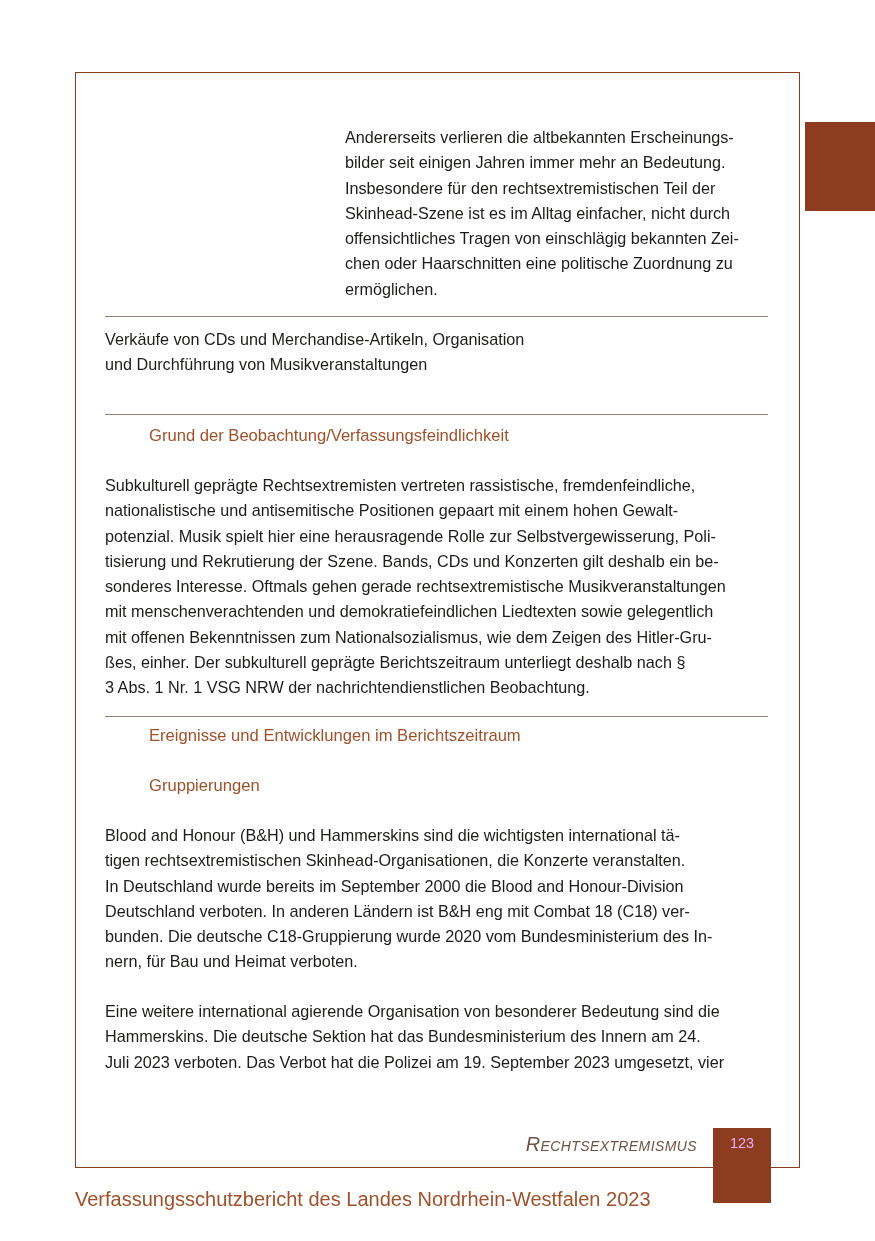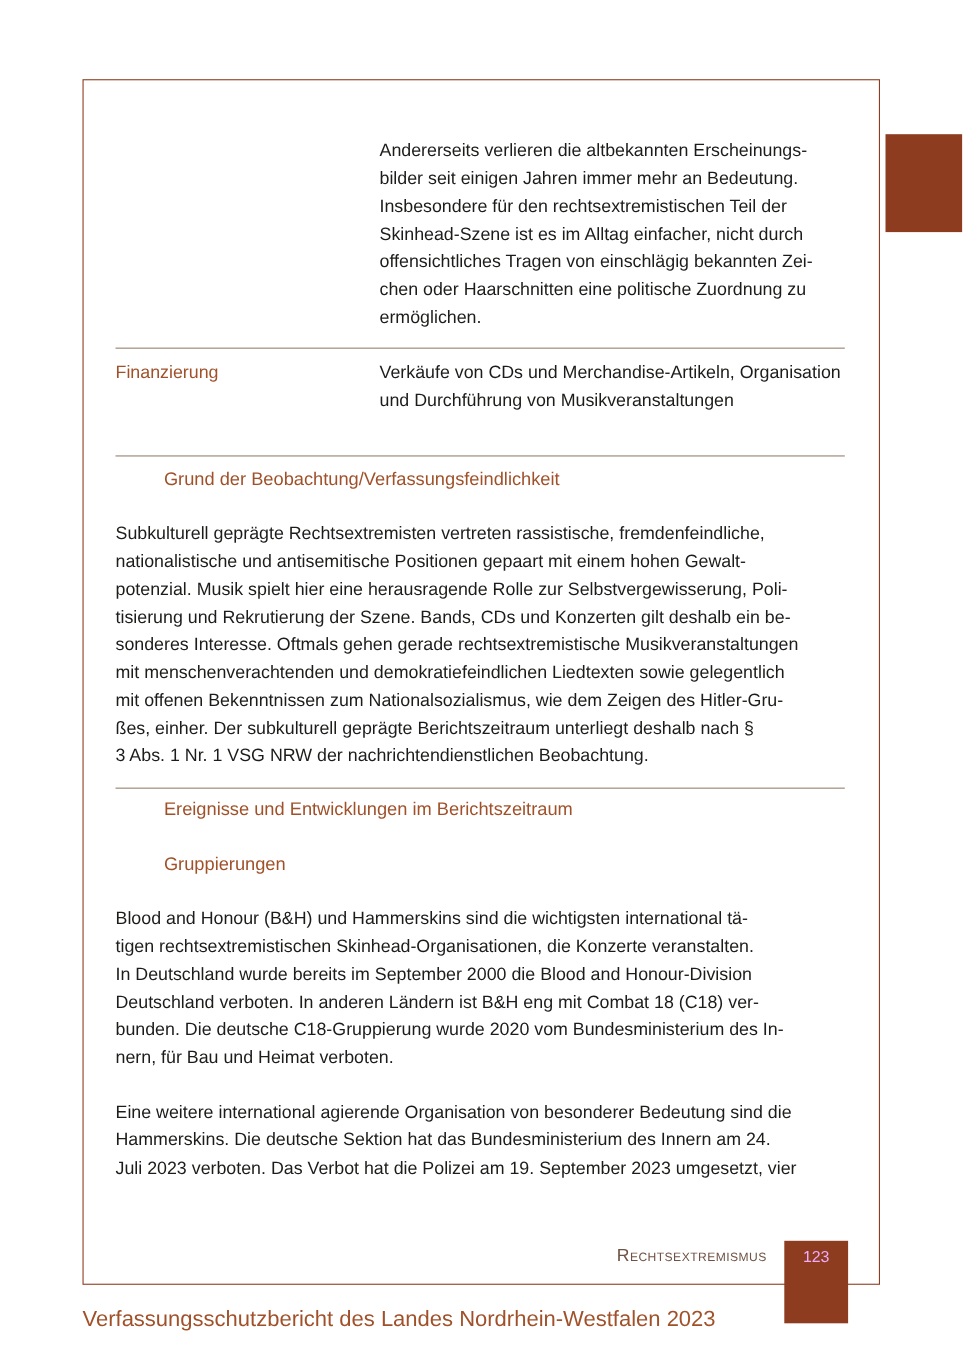--- a/index.html
+++ b/index.html
@@ -45,21 +45,21 @@
   }
   .sec-heading{
     position:absolute;left:29px;width:663px;color:var(--heading);
     font-size:16.6px;line-height:22px;margin-left:44px;
   }
   .para{
     position:absolute;left:29px;width:663px;
   }
   .footer-running-head{
     position:absolute;right:102px;top:1060px;color:var(--muted);
-    font-variant:small-caps;font-size:16px;letter-spacing:0.4px;
+    font-variant:small-caps;font-size:20px;letter-spacing:0.4px;font-style:italic;
   }
 </style>
 </head>
 <body>
 
 <div class="canvas">
 
   <div class="frame">
 
     <div class="row" style="top:52px">
@@ -69,21 +69,20 @@
 Insbesondere für den rechtsextremistischen Teil der
 </span><span class="b">Skinhead-Szene</span><span> ist es im Alltag einfacher, nicht durch
 offensichtliches Tragen von einschlägig bekannten Zei-
 chen oder Haarschnitten eine politische Zuordnung zu
 ermöglichen.</span></div>
     </div>
 
     <div class="rule" style="top:243px"></div>
 
     <div class="row" style="top:254px">
-      <div class="row-label">Finanzierung</div>
       <div class="rich"><span>Verkäufe von CDs und Merchandise-Artikeln, Organisation
 und Durchführung von Musikveranstaltungen</span></div>
     </div>
 
     <div class="rule" style="top:341px"></div>
 
     <div class="sec-heading" style="top:352px">Grund der Beobachtung/Verfassungsfeindlichkeit</div>
 
     <div class="para rich" style="top:400px"><span class="b">Subkulturell geprägte Rechtsextremisten</span><span> vertreten rassistische, fremdenfeindliche,
 nationalistische und antisemitische Positionen gepaart mit einem hohen Gewalt-

